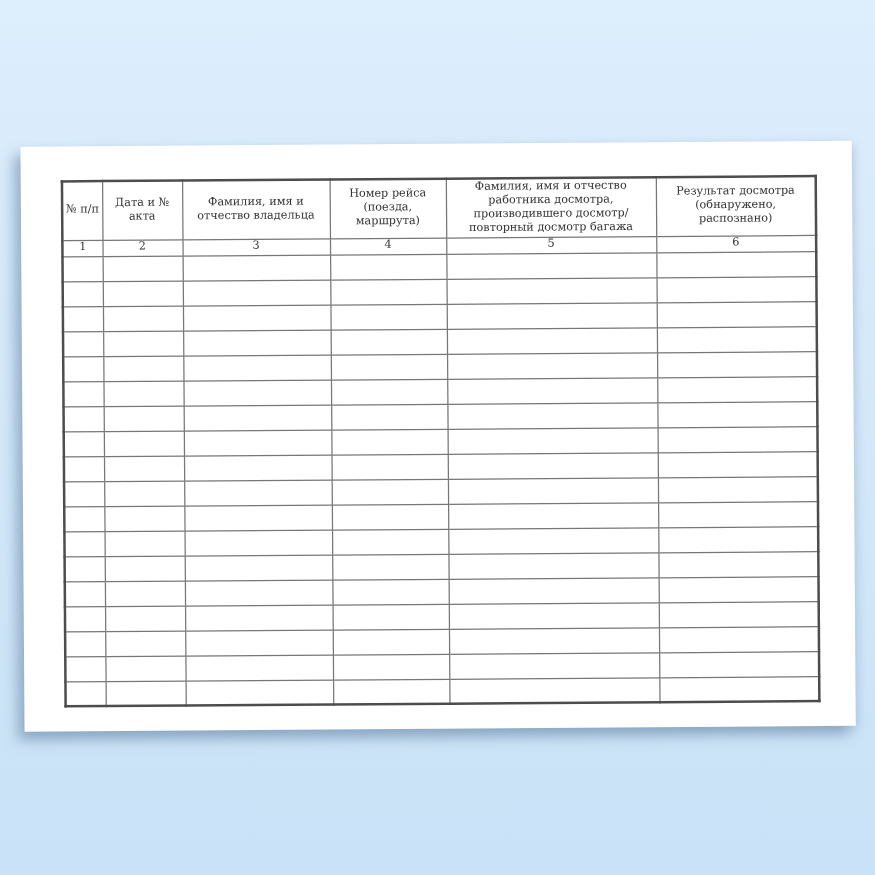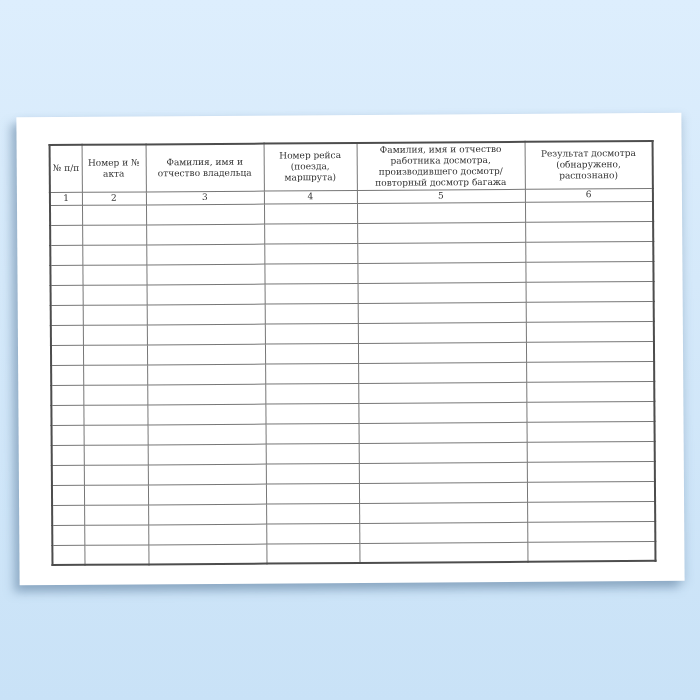--- a/index.html
+++ b/index.html
@@ -75,21 +75,21 @@
         <col style="width:32px">
         <col style="width:64px">
         <col style="width:118px">
         <col style="width:93px">
         <col style="width:168px">
         <col style="width:128px">
       </colgroup>
       <thead>
         <tr class="title-row">
           <th>№ п/п</th>
-          <th>Номер и № акта</th>
+          <th>Дата и № акта</th>
           <th>Фамилия, имя и отчество владельца</th>
           <th>Номер рейса (поезда, маршрута)</th>
           <th>Фамилия, имя и отчество работника досмотра, производившего досмотр/повторный досмотр багажа</th>
           <th>Результат досмотра (обнаружено, распознано)</th>
         </tr>
         <tr class="num-row">
           <td>1</td>
           <td>2</td>
           <td>3</td>
           <td>4</td>

